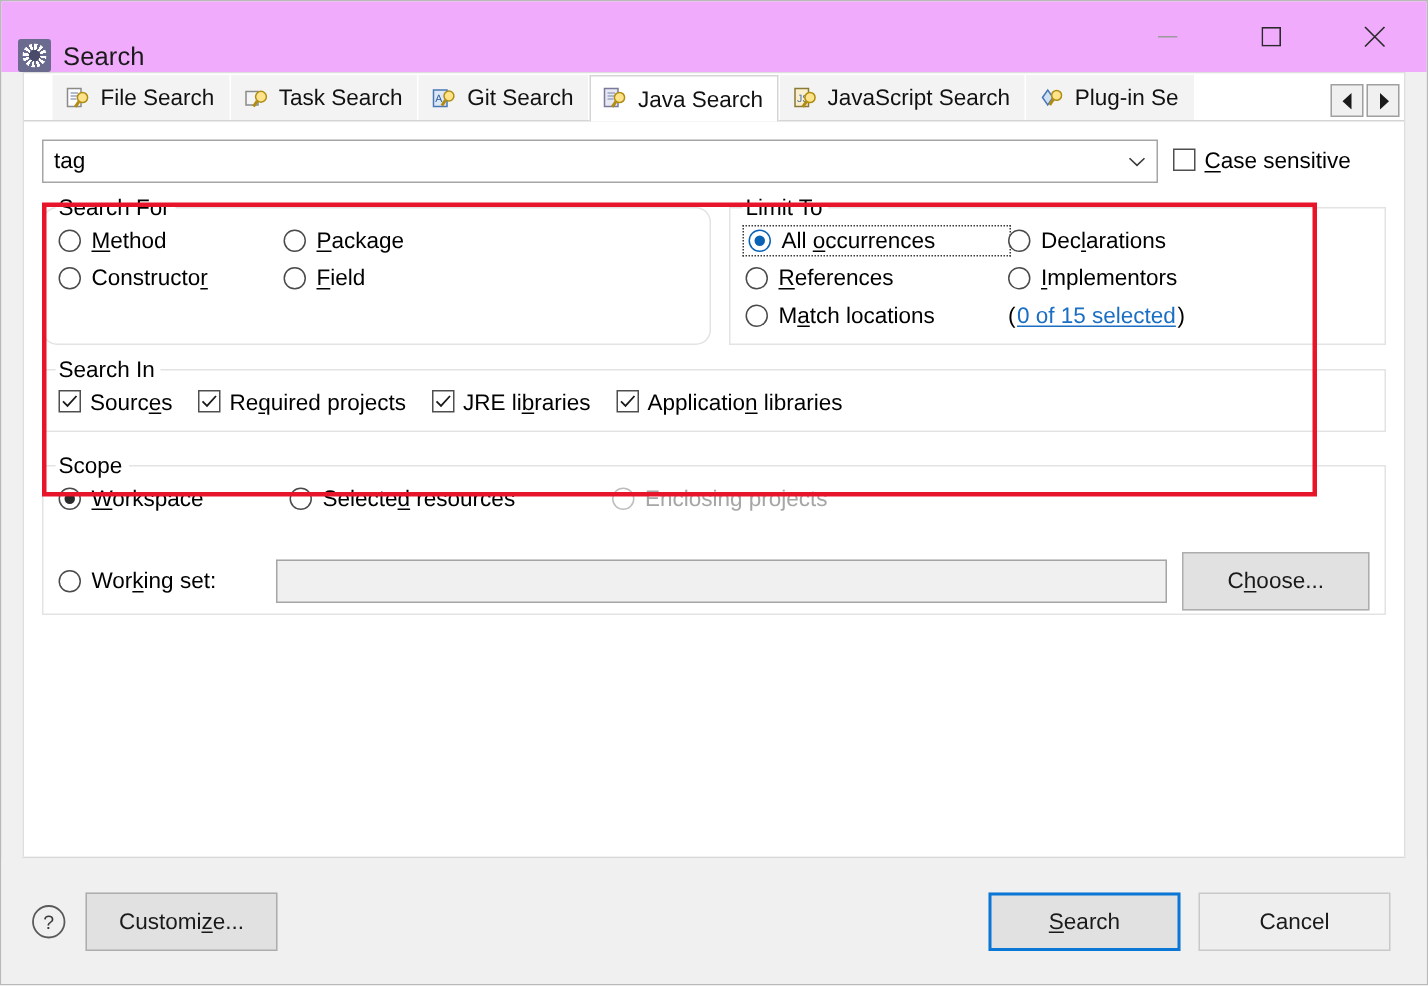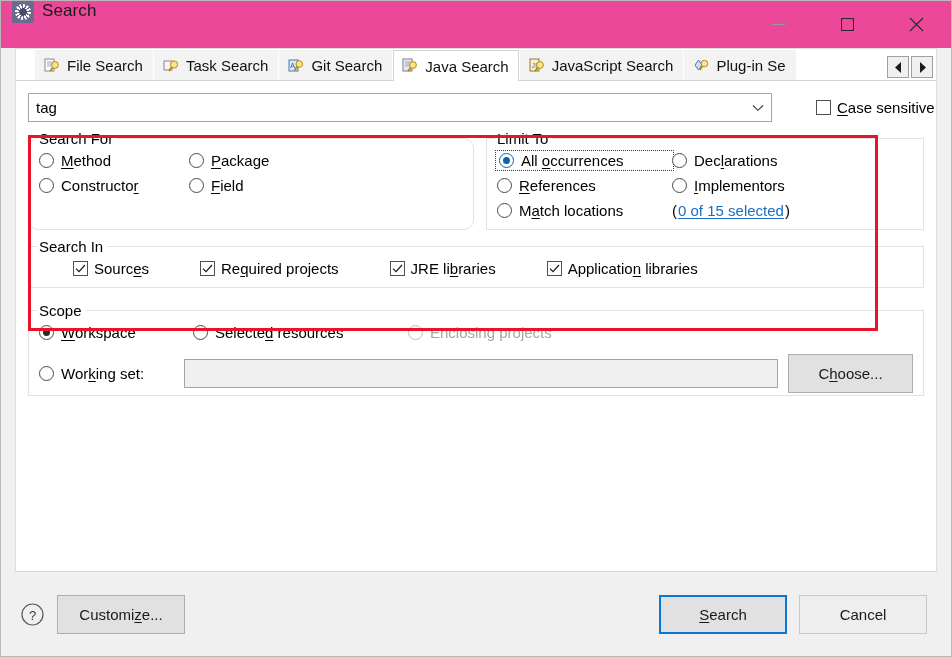--- a/index.html
+++ b/index.html
@@ -20,22 +20,22 @@
   .window {
     position: absolute; inset: 0;
     background: #ffffff;
     border: 1px solid #b9b9b9;
     display: flex; flex-direction: column;
   }
 
   
   .titlebar {
     height: 47px; flex: 0 0 47px;
-    background: #ec4899;
-    display: flex; align-items: flex-start;
+    background: #f0abfc;
+    display: flex; align-items: flex-end;
     position: relative;
   }
   .title-icon {
     width: 22px; height: 22px;
     margin-left: 11px; margin-right: 8px;
     position: relative;
     background: #6b6a8f;
     border-radius: 2px;
     flex: 0 0 22px;
   }
@@ -163,22 +163,22 @@
   .chk {
     width: 15px; height: 15px;
     border: 1px solid #4f4f4f;
     background: #fff;
     display: inline-flex; align-items: center; justify-content: center;
     flex: 0 0 15px;
     position: relative;
   }
   .chk svg { display: block; }
   .chk-label {
-    display: inline-flex; align-items: center; gap: 6px;
-    font-size: 15px; white-space: nowrap; margin-left: 34px;
+    display: inline-flex; gap: 6px;
+    font-size: 15px; white-space: nowrap;
   }
 
   
   .groups-row { display: flex; gap: 12px; margin-top: 16px; }
   .group {
     border: 1px solid #e3e3e3;
     padding: 0 10px 10px 10px;
     position: relative;
     background: #ffffff;
   }
@@ -244,21 +244,21 @@
   }
 
   .searchin-row {
     display: flex; gap: 17px; align-items: center;
     flex-wrap: nowrap;
   }
 
   .scope-row1 { display: flex; align-items: center; gap: 0; }
   .scope-row1 > *:nth-child(1) { width: 154px; }
   .scope-row1 > *:nth-child(2) { width: 215px; }
-  .scope-row2 { display: flex; align-items: center; gap: 10px; margin-top: 13px; }
+  .scope-row2 { display: flex; align-items: center; gap: 10px; margin-top: 27px; }
   .ws-input {
     flex: 0 0 594px; height: 29px;
     border: 1px solid #a5a5a5;
     background: #f0f0f0;
   }
   .btn {
     height: 39px;
     min-width: 120px;
     border: 1px solid #adadad;
     background: #e1e1e1;

